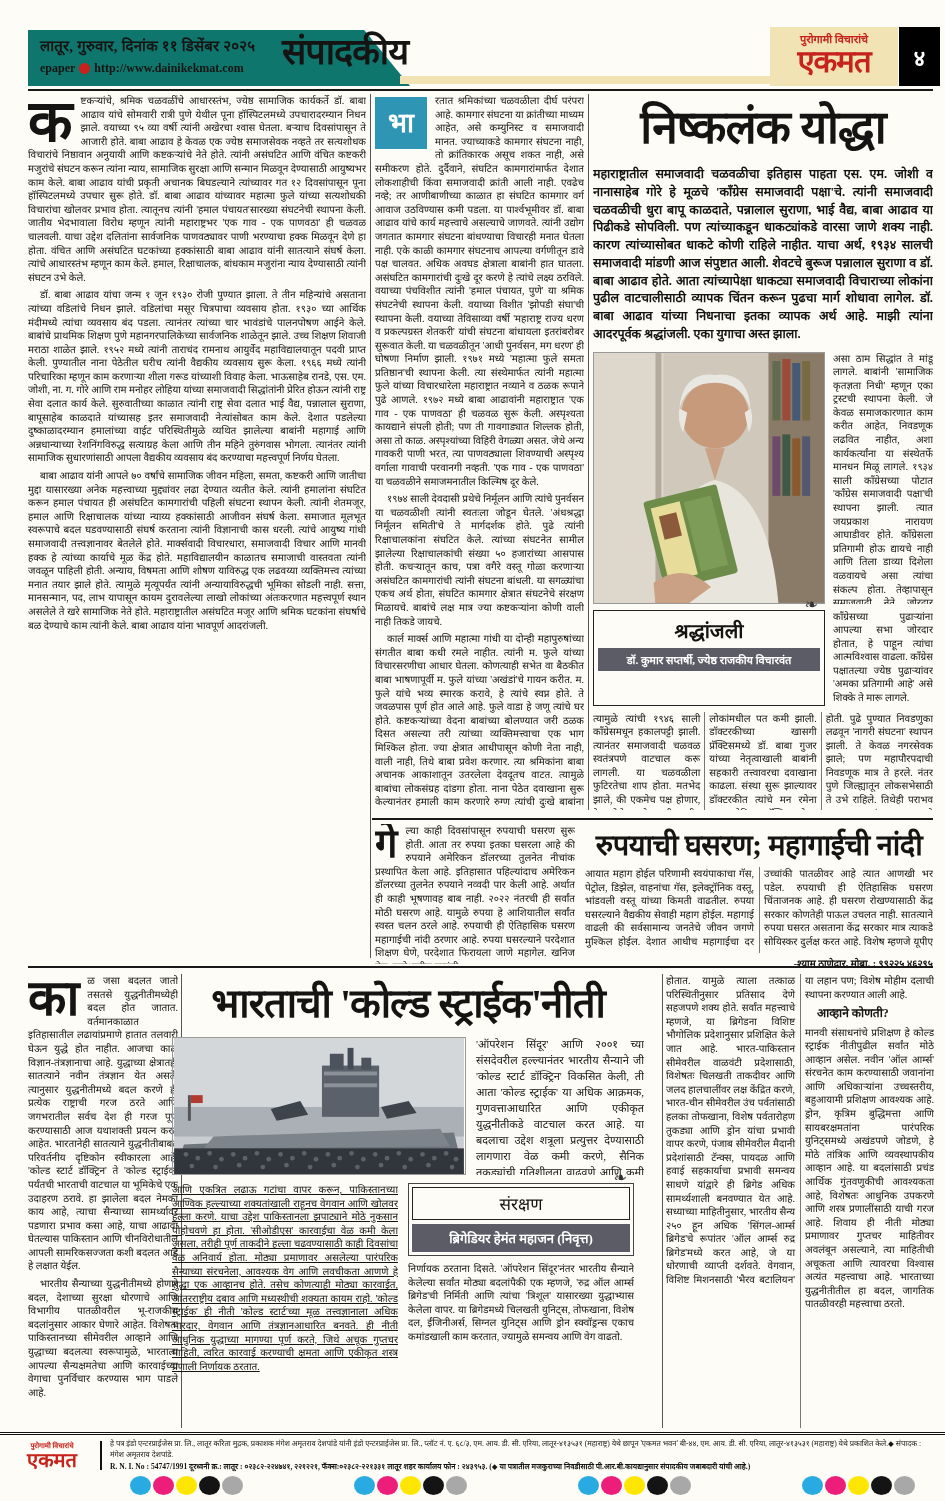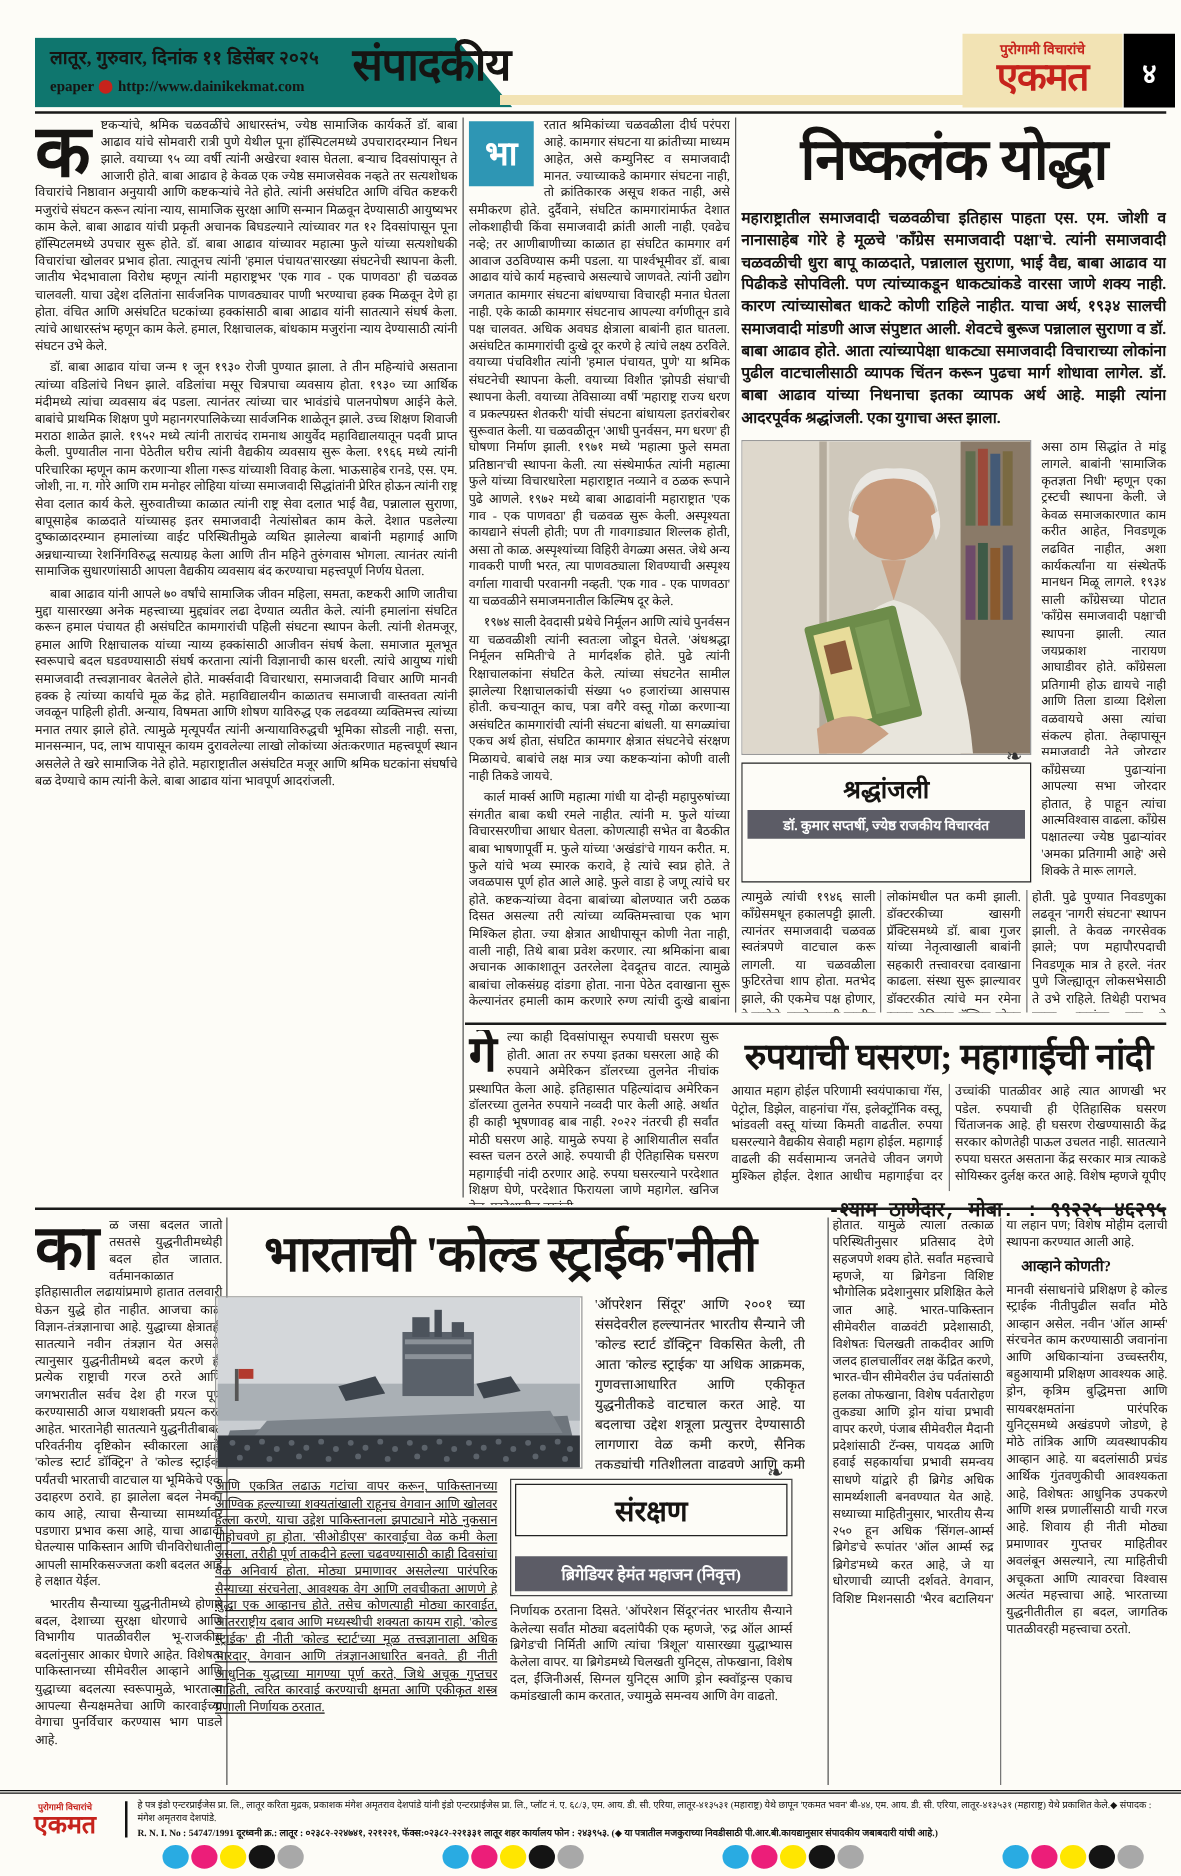--- a/index.html
+++ b/index.html
@@ -55,36 +55,36 @@
   .trib-boxside { flex:1; height:96px; }
   .trib-bottom { margin-top:6px; column-count:3; column-gap:9px; column-rule:1px solid #777; height:162px; }
 
   
   .rup-rule { position:absolute; left:372px; top:818px; width:561px; height:2px; background:#1a1a1a; }
   .rupee { position:absolute; left:375px; top:824px; width:558px; height:140px; display:flex; gap:10px; }
   .rup-left { width:200px; height:140px; }
   .rup-right { flex:1; }
   .rupee h1 { text-align:center; font-size:29px; font-weight:700; letter-spacing:-.5px; margin-bottom:4px; }
   .rup-cols { column-count:2; column-gap:10px; column-rule:1px solid #777; height:86px; overflow:hidden; }
-  .rup-sign { text-align:right; font-weight:700; font-size:16px; margin-top:3px;font-family:Liberation Mono, monospace; }
+  .rup-sign { text-align:right; font-weight:700; font-size:10px; margin-top:3px; }
   .bot-rule { position:absolute; left:28px; top:966px; width:905px; height:2px; background:#1a1a1a; }
 
   
   .def-left { position:absolute; left:28px; top:974px; width:150px; height:454px; }
   .defence { position:absolute; left:172px; top:974px; width:472px; height:454px; }
   .defence h1 { text-align:center; font-size:40px; font-weight:700; letter-spacing:-1px; margin-bottom:8px; }
   .def-row1 { display:flex; gap:10px; }
   .def-intro { flex:1; font-size:11px; line-height:1.45; }
   .def-row2 { display:flex; gap:10px; margin-top:8px; }
   .def-colA { width:226px; height:228px;text-decoration:underline; }
   .def-colB { width:226px; }
   .def-colB .bodypart { height:148px; }
   .sec-box { border:1px solid #444; text-align:center; margin-bottom:6px; position:relative; }
-  .sec-title { font-size:23px; font-weight:700; padding:4px 0; border:1px solid #222; margin:3px; }
-  .sec-bar { color:#fff; font-size:13px; font-weight:700; padding:5px 2px; margin:16px 3px 3px 3px; }
+  .sec-title { font-size:17px; font-weight:400; padding:4px 0; border:1px solid #222; margin:3px; }
+  .sec-bar { color:#fff; font-size:13px; font-weight:700; padding:5px 2px; margin:4px 3px 3px 3px; }
   .def-right { position:absolute; left:666px; top:974px; width:268px; height:454px;
     column-count:2; column-gap:10px; column-rule:1px solid #777; }
   .subhead { font-weight:700; font-size:12px; margin:3px 0; text-indent:0; }
 
   
   .footer { position:absolute; left:0; top:1432px; width:945px; height:69px; border-top:3px double #111; padding:3px 10px 0 10px; }
   .foot-row { display:flex; gap:8px; align-items:center; }
   .foot-logo { width:92px; text-align:center; border-right:2px solid #111; padding-right:6px; }
   .foot-tagline { font-size:7px; font-weight:700; }
   .foot-name { font-size:20px; font-weight:700; line-height:1; }

